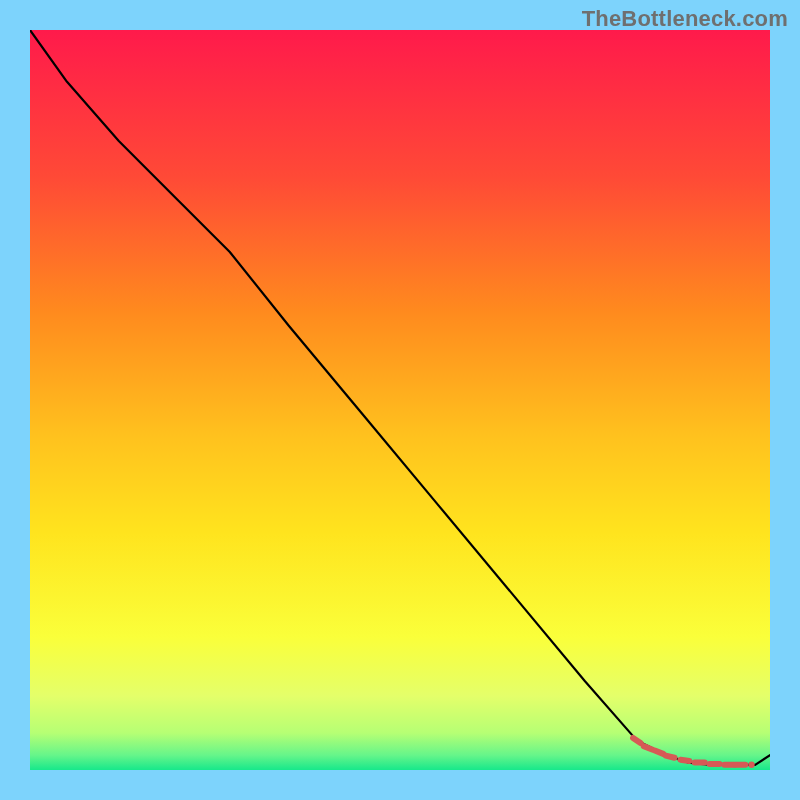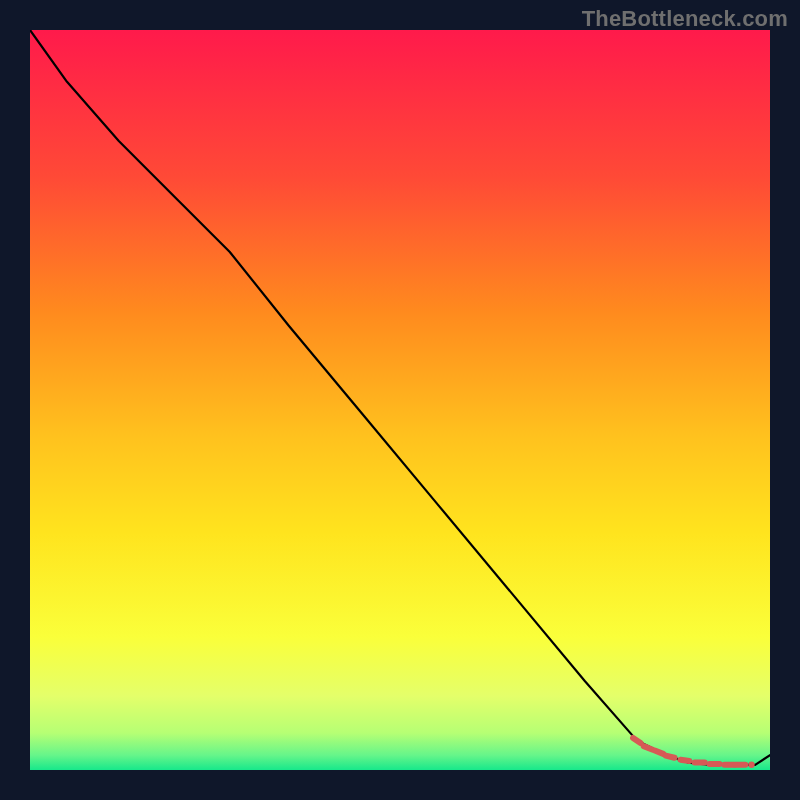--- a/index.html
+++ b/index.html
@@ -8,21 +8,21 @@
     width: 800px;
     height: 800px;
     background: #000;
     overflow: hidden;
     font-family: Arial, Helvetica, sans-serif;
   }
   .frame {
     position: relative;
     width: 800px;
     height: 800px;
-    background: #0f172a;
+    background: #7dd3fc;
   }
   .plot {
     position: absolute;
     left: 30px;
     top: 30px;
     width: 740px;
     height: 740px;
   }
   .watermark {
     position: absolute;

